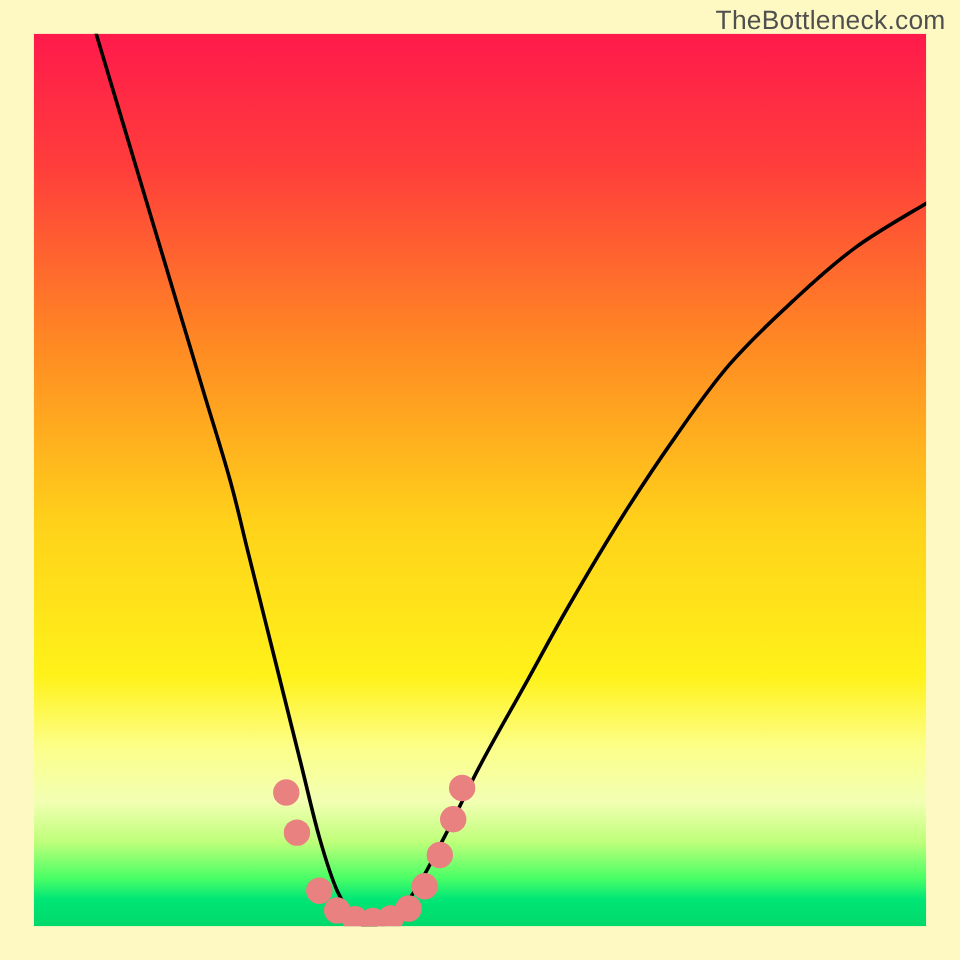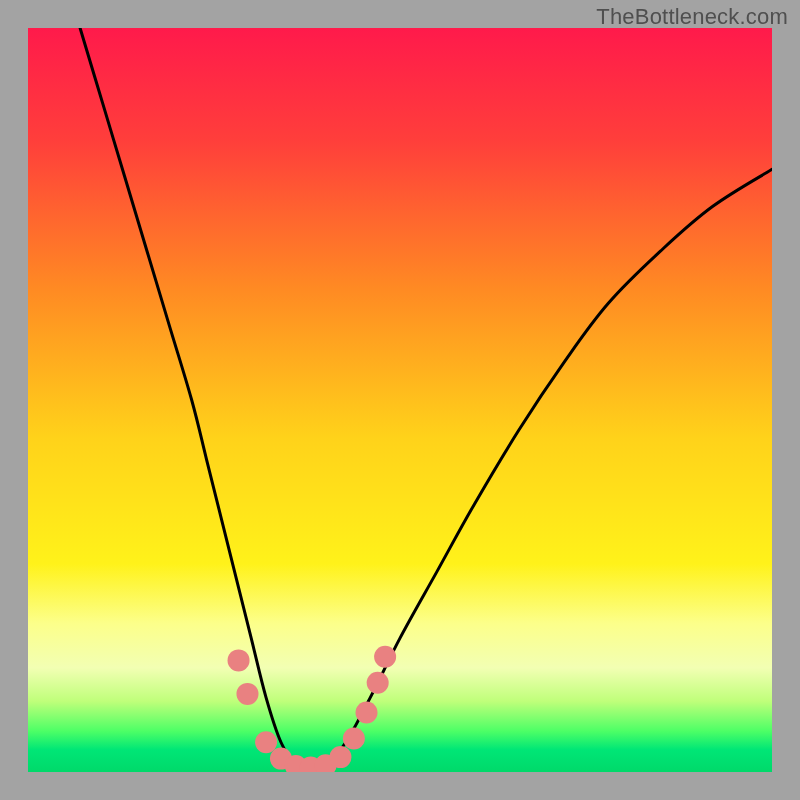--- a/index.html
+++ b/index.html
@@ -8,21 +8,21 @@
     width: 800px;
     height: 800px;
     background: #000;
     overflow: hidden;
   }
   .frame {
     position: absolute;
     left: 0; top: 0;
     width: 800px;
     height: 800px;
-    background: #a3a3a3;
+    background: #fef9c3;
   }
   .plot {
     position: absolute;
     left: 28px;
     top: 28px;
     width: 744px;
     height: 744px;
     overflow: hidden;
   }
   .watermark {

